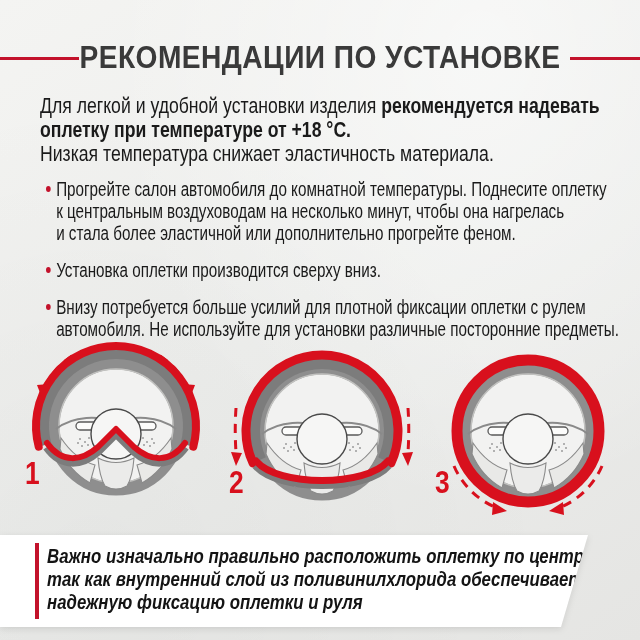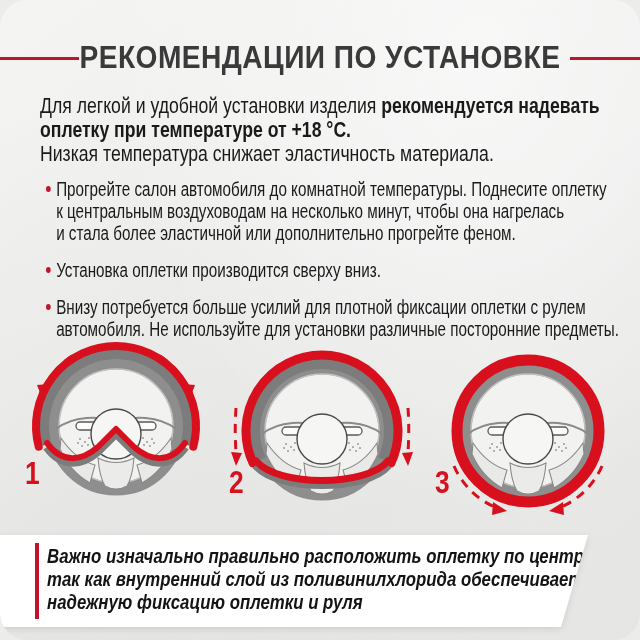--- a/index.html
+++ b/index.html
@@ -4,21 +4,20 @@
 <style>
   html,body{margin:0;padding:0;}
   body{
     width:640px;height:640px;overflow:hidden;
     font-family:"Liberation Sans", sans-serif;
     background:#ecedeb;
   }
   .canvas{
     position:relative;width:640px;height:640px;overflow:hidden;
     background:linear-gradient(145deg,#f4f4f2 0%,#ecedeb 55%,#e5e5e3 100%);
-    border-radius:27px;
   }
   .canvas::before{
     content:"";position:absolute;inset:0;pointer-events:none;
     background:
       radial-gradient(ellipse at 75% 8%, rgba(255,255,255,.55), rgba(255,255,255,0) 55%),
       radial-gradient(ellipse at 15% 90%, rgba(0,0,0,.03), rgba(0,0,0,0) 60%);
   }
   
   .header{position:absolute;top:38px;left:0;width:640px;height:38px;}
   .rule{position:absolute;top:19px;height:3px;background:#c3122b;}

